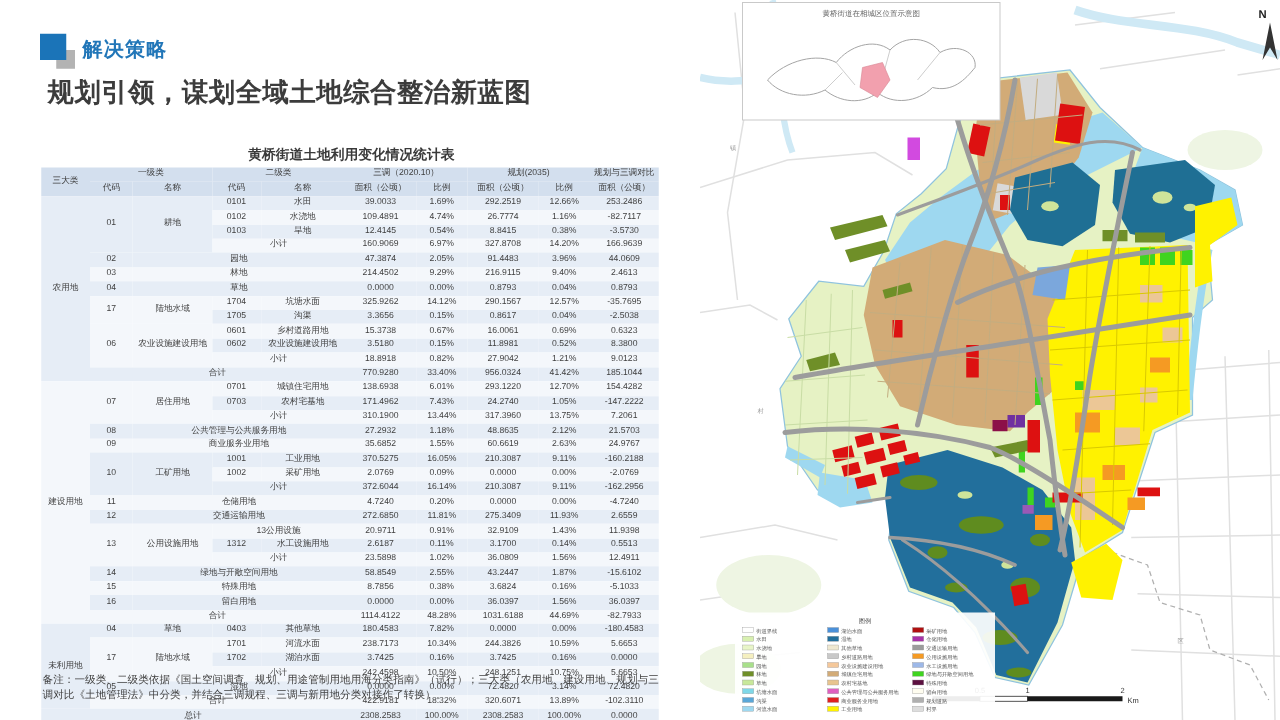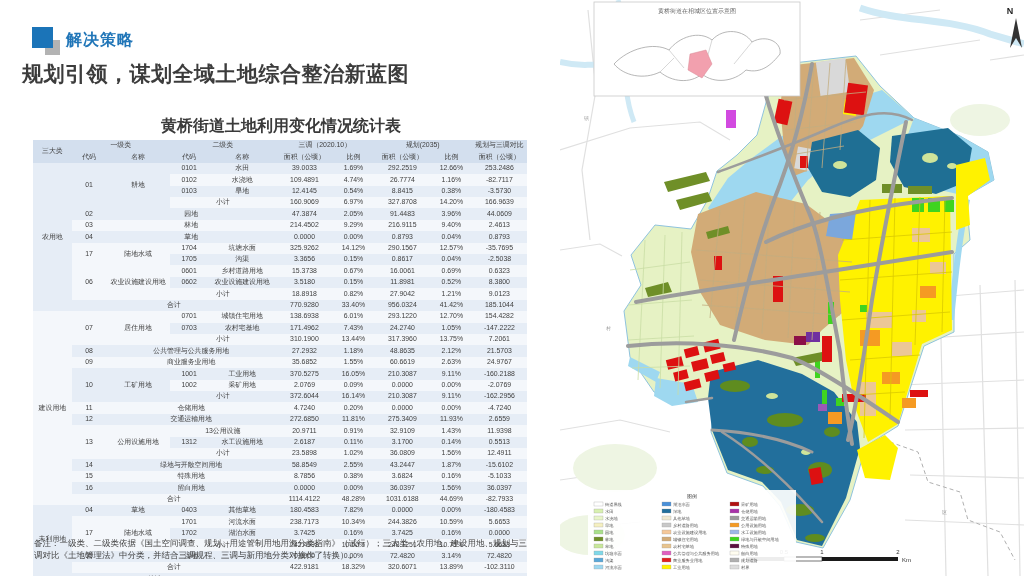--- a/index.html
+++ b/index.html
@@ -6,23 +6,23 @@
   body{
     width:1024px;height:576px;position:relative;overflow:hidden;
     background:#ffffff;font-family:"Liberation Sans","DejaVu Sans",sans-serif;
   }
   
   .left-panel{position:absolute;left:0;top:0;width:560px;height:576px;}
   .mark-wrap{position:absolute;left:32px;top:27px;width:34px;height:34px;}
   .mark-gray{position:absolute;left:13px;top:13px;width:15px;height:15px;background:#b3b3b3;}
   .mark-blue{position:absolute;left:0;top:0;width:21px;height:21px;background:#1b74b8;}
   .section-label{position:absolute;left:66px;top:30px;font-size:16px;font-weight:600;color:#2176b8;letter-spacing:1px;}
-  .page-title{position:absolute;left:22px;top:60px;font-size:21px;font-weight:bold;color:#3c3c3c;letter-spacing:0.5px;}
+  .page-title{position:absolute;left:38px;top:60px;font-size:21px;font-weight:bold;color:#3c3c3c;letter-spacing:0.5px;}
   .tbl-wrap{position:absolute;left:33px;top:114px;width:496px;}
-  .tbl-title{font-size:16px;font-weight:bold;text-align:center;color:#3a3a3a;padding:2px 0 3px 0;}
+  .tbl-title{font-size:11px;font-weight:bold;text-align:center;color:#3a3a3a;padding:2px 0 3px 0;}
   table.tbl{width:494px;border-collapse:collapse;table-layout:fixed;font-size:6.9px;color:#3f3f3f;text-align:center;}
   table.tbl td,table.tbl th{padding:1.4px 1px;line-height:1.25;font-weight:normal;vertical-align:middle;word-wrap:break-word;}
   table.tbl thead th{background:#d3dfee;}
   table.tbl tbody tr:nth-child(odd) td{background:#e6edf6;}
   table.tbl tbody tr:nth-child(even) td{background:#f4f7fb;}
   .note{position:absolute;left:34px;top:538px;width:500px;font-size:8.5px;line-height:1.4;color:#3f3f3f;}
   
   .map-wrap{position:absolute;right:0;top:0;width:464px;height:576px;}
 </style>
 </head>

